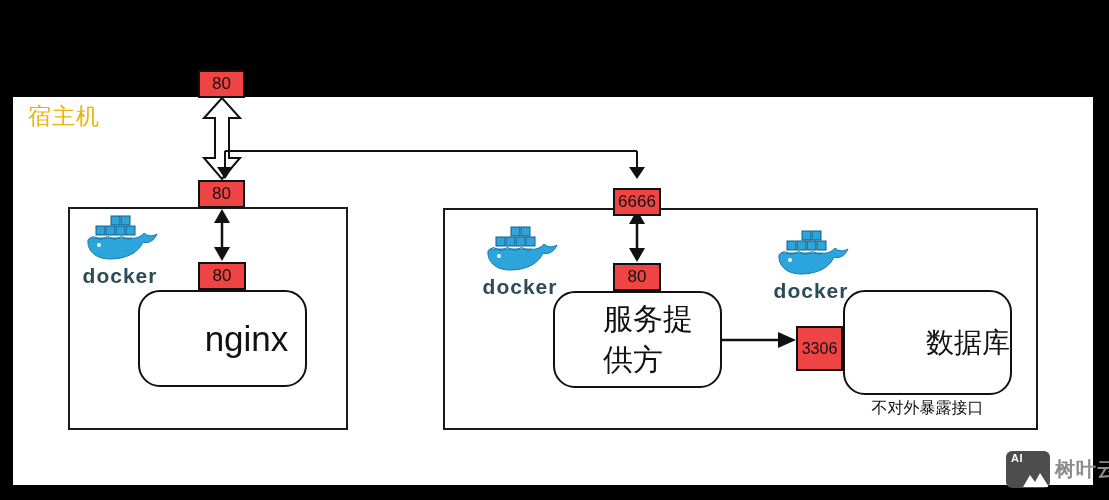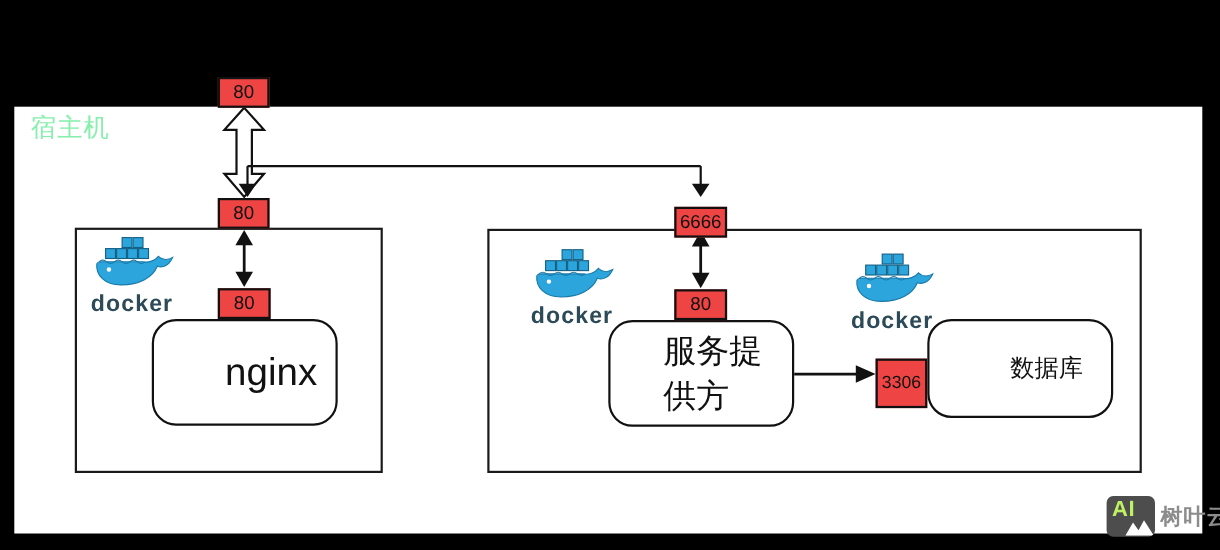--- a/index.html
+++ b/index.html
@@ -17,21 +17,21 @@
     left: 13px; top: 97px;
     width: 1080px; height: 388px;
     background: #fff;
     z-index: 0;
   }
   .host-label {
     position: absolute;
     left: 28px; top: 101px;
     font-size: 23px;
     font-weight: 500;
-    color: #86efac;
+    color: #eab308;
     z-index: 2;
     letter-spacing: 1px;
   }
   .container-box {
     position: absolute;
     background: #fff;
     border: 2px solid #1a1a1a;
     z-index: 1;
   }
   .container-left  { left: 68px;  top: 207px; width: 280px; height: 223px; }
@@ -60,21 +60,21 @@
     border-radius: 22px;
     display: flex;
     align-items: center;
     justify-content: center;
     color: #111;
     z-index: 2;
     padding-left: 48px;
   }
   .app-nginx { left: 138px; top: 290px; width: 169px; height: 97px; font-size: 35px; }
   .app-svc   { left: 553px; top: 291px; width: 169px; height: 97px; font-size: 30px; }
-  .app-db    { left: 843px; top: 290px; width: 169px; height: 90px; font-size: 22px; }
+  .app-db    { left: 843px; top: 290px; width: 169px; height: 105px; font-size: 28px; justify-content: flex-end; }
   .db-note {
     position: absolute;
     left: 843px; top: 398px;
     width: 169px;
     text-align: center;
     font-size: 16px;
     color: #111;
     z-index: 2;
   }
   .arrow-layer {
@@ -111,22 +111,22 @@
     position: relative;
     width: 44px; height: 37px;
     background: #4d4d4d;
     border-radius: 6px;
     overflow: hidden;
     flex: 0 0 auto;
   }
   .wm-ai {
     position: absolute;
     left: 5px; top: 1px;
-    color: #bef264;
-    font-size: 20px;
+    color: #ffffff;
+    font-size: 11px;
     font-weight: bold;
     letter-spacing: 0.5px;
   }
   .wm-mountain { position: absolute; right: 1px; bottom: 1px; }
   .wm-text {
     margin-left: 5px;
     font-size: 20px;
     font-weight: 600;
     color: #8c8c8c;
     letter-spacing: 1px;
@@ -189,20 +189,21 @@
   <div class="app-box app-nginx">
       <span>nginx</span>
     </div>
   <div class="app-box app-svc">
       <span>服务提供方</span>
     </div>
   <div class="app-box app-db">
       <span>数据库</span>
     </div>
 
+  <div class="db-note">不对外暴露接口</div>
 
   <div class="docker-logo logo-1">
     <svg width="76" height="50" viewBox="0 0 76 50">
       <g fill="#2ba5dc" stroke="#135f84" stroke-width="1">
         <rect x="14" y="13" width="9" height="9"></rect>
           <rect x="24" y="13" width="9" height="9"></rect>
         <rect x="34" y="13" width="9" height="9"></rect>
           <rect x="44" y="13" width="9" height="9"></rect>
         <rect x="29" y="3" width="9" height="9"></rect>
           <rect x="39" y="3" width="9" height="9"></rect>

